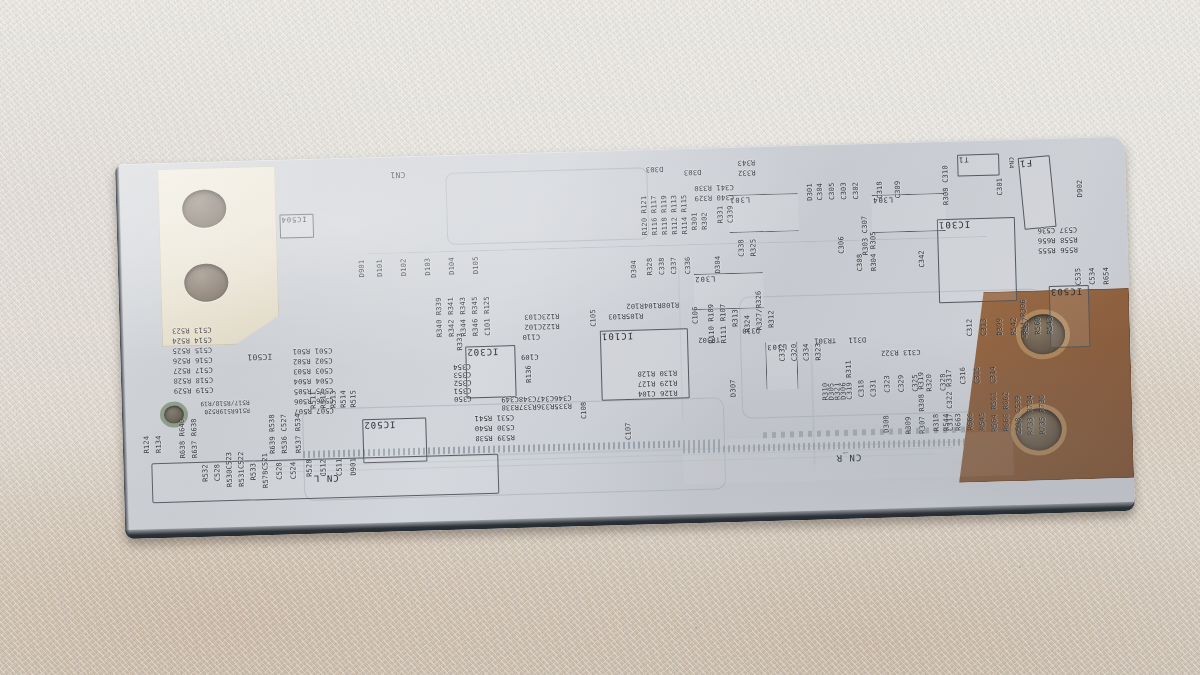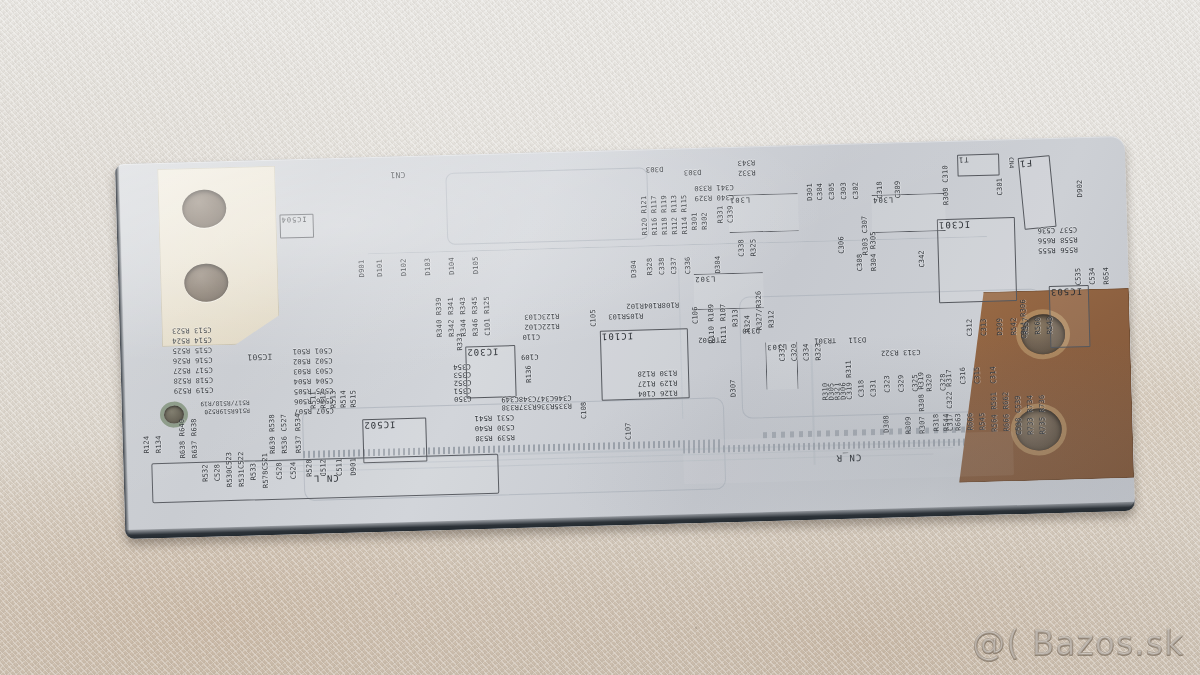--- a/index.html
+++ b/index.html
@@ -442,15 +442,14 @@
       <div class="lbl r180" style="left:746px;top:200px;">D311</div>
 
       <div class="lbl r90" style="left:240px;top:120px;">D901</div>
 
       <div class="board-sheen"></div>
       <div class="board-edge-dark"></div>
       <div class="board-edge-left"></div>
     </div>
   </div>
 
-  <div id="watermark">@( Bazos.sk</div>
 
 </div>
 
 </body></html>

